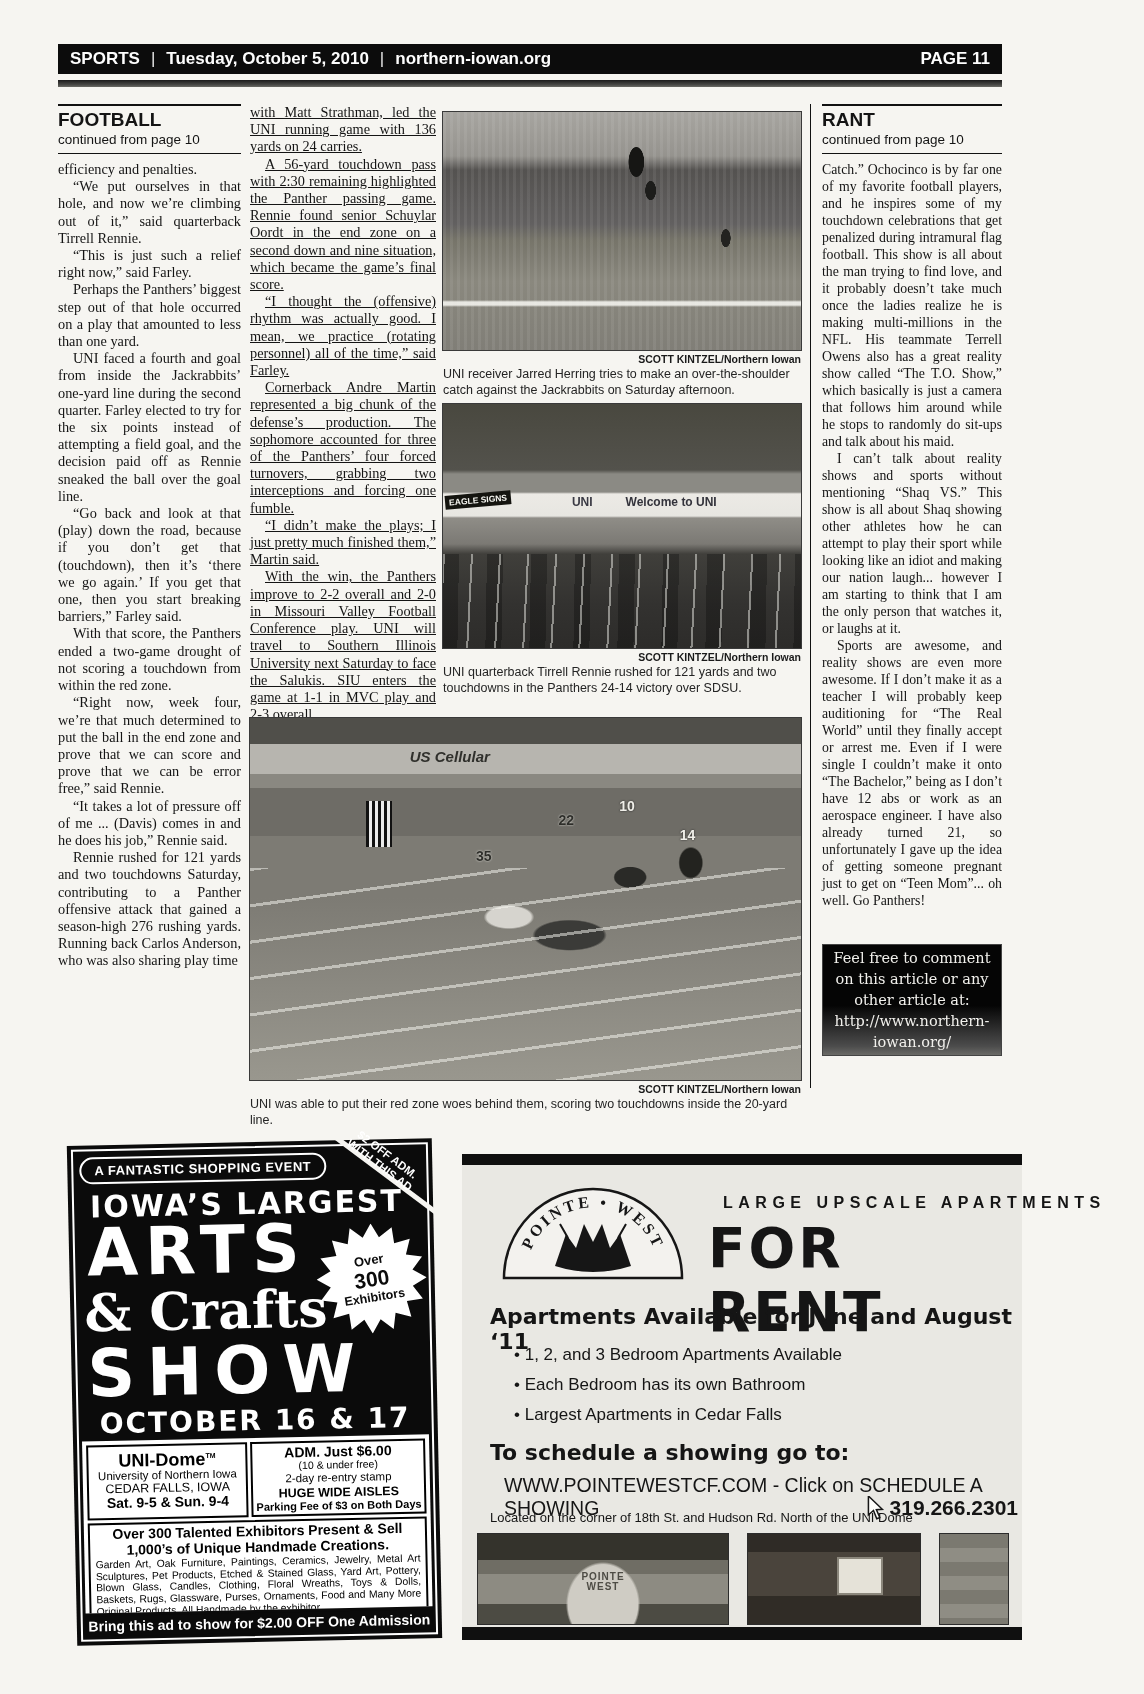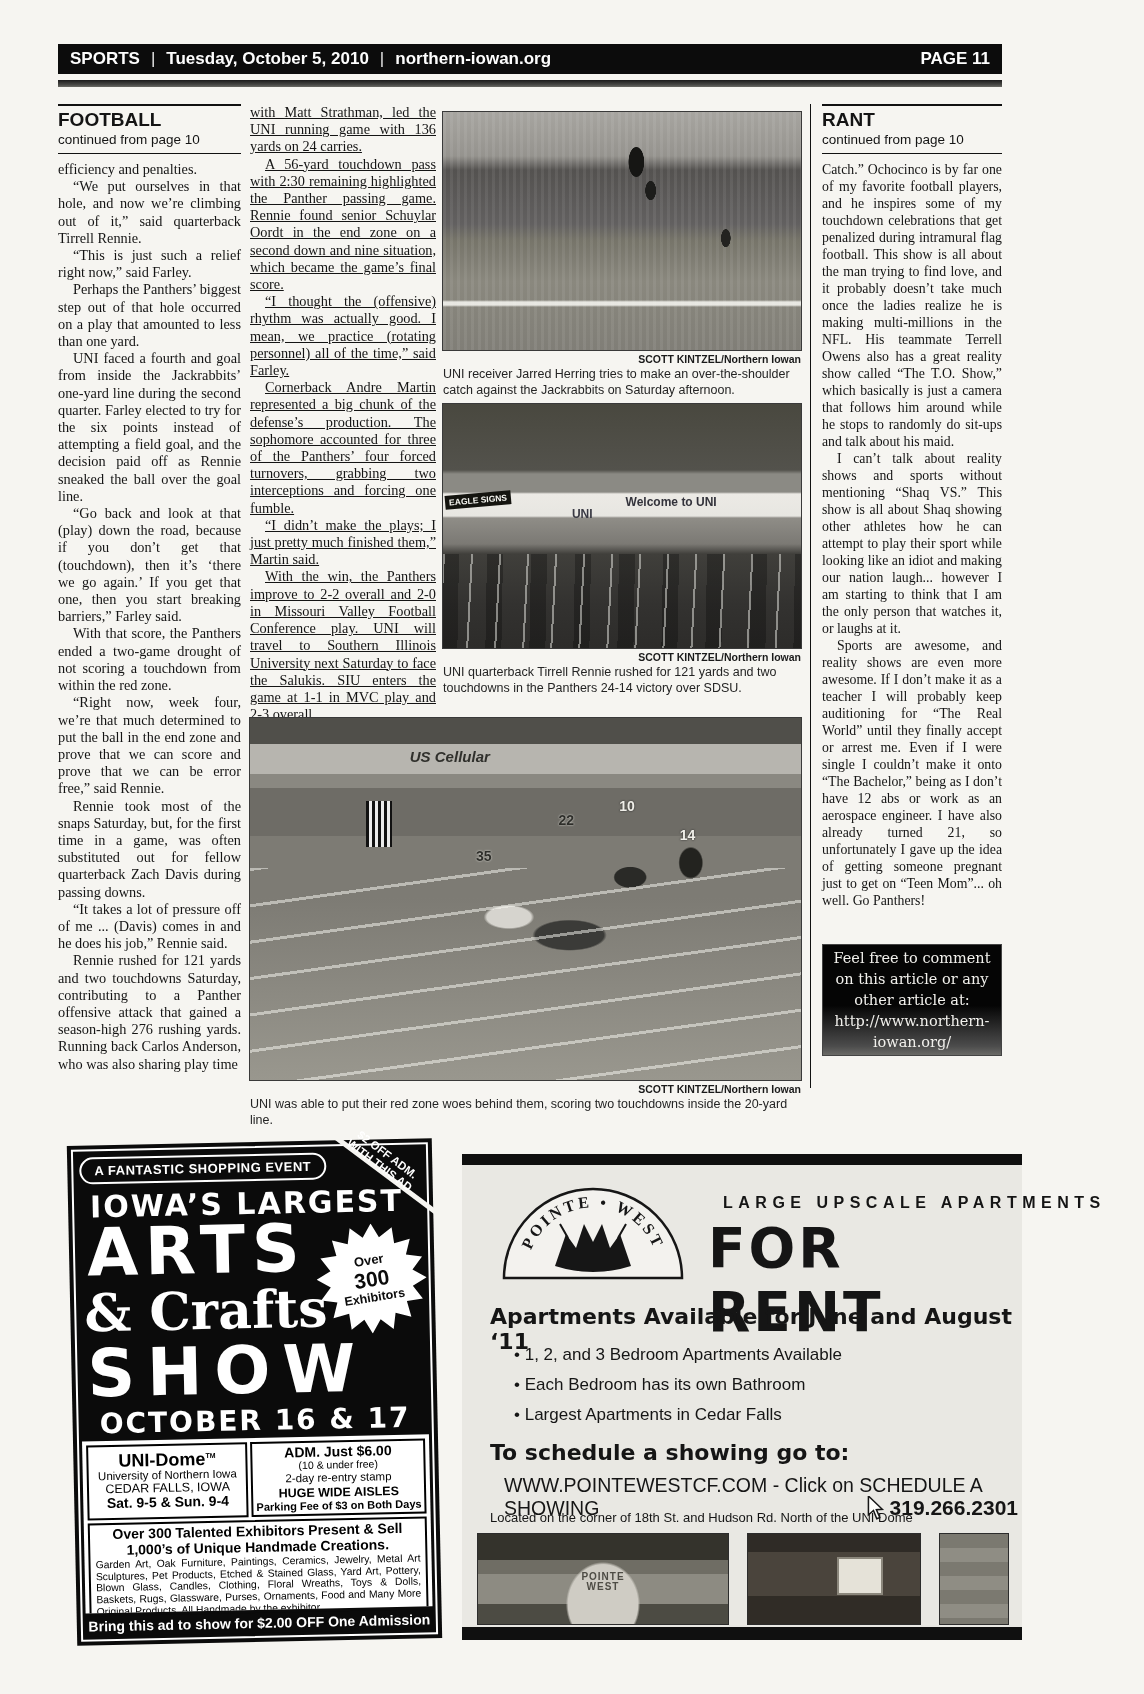--- a/index.html
+++ b/index.html
@@ -36,21 +36,21 @@
     linear-gradient(180deg,#a7a5a0 0px,#95938e 44px,#545250 58px,#626060 112px,#767469 128px,#8a887e 170px,#807e77 238px);}
   .photo2{background:
     linear-gradient(180deg,#49483f 0px,#53524c 66px,#8b8a84 70px,#8b8a84 88px,#eceae5 90px,#e7e6e1 112px,#8f8d87 114px,#7b7974 140px,#403f3b 150px,#333230 200px,#2d2c2a 244px);}
   .streaks{position:absolute;left:0;right:0;bottom:0;height:94px;
     background:repeating-linear-gradient(93deg,rgba(235,235,229,.5) 0 2px,transparent 2px 28px),
                repeating-linear-gradient(91deg,rgba(0,0,0,.28) 0 16px,transparent 16px 44px);}
   .banner-strip{position:absolute;left:0;right:0;top:88px;height:24px;
     font-family:"Liberation Sans",sans-serif;}
   .eagle-chip{position:absolute;left:2px;top:1px;background:#14140f;color:#f4f4ef;
     font-size:8.5px;font-weight:bold;padding:2px 4px;transform:rotate(-5deg);}
-  .uni-chip{position:absolute;left:36%;top:15px;font-size:12px;font-weight:bold;color:#3a3a44;}
+  .uni-chip{position:absolute;left:36%;top:3px;font-size:12px;font-weight:bold;color:#3a3a44;}
   .welcome-chip{position:absolute;left:51%;top:3px;font-size:12px;font-weight:bold;color:#33333b;}
   .photo3{background:
     radial-gradient(ellipse 62px 26px at 58% 60%,#3b3b38 55%,transparent 60%),
     radial-gradient(ellipse 46px 22px at 47% 55%,#d6d4ce 48%,transparent 55%),
     radial-gradient(ellipse 28px 18px at 69% 44%,#2a2a27 55%,transparent 60%),
     radial-gradient(ellipse 20px 26px at 80% 40%,#23231f 55%,transparent 62%),
     linear-gradient(180deg,#504f4a 0 26px,#b7b5af 26px 56px,#8a8881 56px 70px,#6e6c66 70px 118px,#7d7b74 118px 180px,#99978e 362px);}
   .yardlines{position:absolute;left:0;right:0;top:150px;bottom:0;
     background:repeating-linear-gradient(172deg,rgba(250,250,244,.5) 0 3px,transparent 3px 36px);}
   .referee{position:absolute;left:21%;top:23%;width:26px;height:46px;
@@ -170,21 +170,20 @@
     <div class="kicker-sub">continued from page 10</div>
   </div>
   <p>efficiency and penalties.</p>
   <p class="ind">“We put ourselves in that hole, and now we’re climbing out of it,” said quarterback Tirrell Rennie.</p>
   <p class="ind">“This is just such a relief right now,” said Farley.</p>
   <p class="ind">Perhaps the Panthers’ biggest step out of that hole occurred on a play that amounted to less than one yard.</p>
   <p class="ind">UNI faced a fourth and goal from inside the Jackrabbits’ one-yard line during the second quarter. Farley elected to try for the six points instead of attempting a field goal, and the decision paid off as Rennie sneaked the ball over the goal line.</p>
   <p class="ind">“Go back and look at that (play) down the road, because if you don’t get that (touchdown), then it’s ‘there we go again.’ If you get that one, then you start breaking barriers,” Farley said.</p>
   <p class="ind">With that score, the Panthers ended a two-game drought of not scoring a touchdown from within the red zone.</p>
   <p class="ind">“Right now, week four, we’re that much determined to put the ball in the end zone and prove that we can score and prove that we can be error free,” said Rennie.</p>
-  <p class="ind">Rennie took most of the snaps Saturday, but, for the first time in a game, was often substituted out for fellow quarterback Zach Davis during passing downs.</p>
   <p class="ind">“It takes a lot of pressure off of me ... (Davis) comes in and he does his job,” Rennie said.</p>
   <p class="ind">Rennie rushed for 121 yards and two touchdowns Saturday, contributing to a Panther offensive attack that gained a season-high 276 rushing yards. Running back Carlos Anderson, who was also sharing play time</p>
 </div>
 
 <div class="col news" style="left:250px;width:186px;text-decoration:underline;">
   <p>with Matt Strathman, led the UNI running game with 136 yards on 24 carries.</p>
   <p class="ind">A 56-yard touchdown pass with 2:30 remaining highlighted the Panther passing game. Rennie found senior Schuylar Oordt in the end zone on a second down and nine situation, which became the game’s final score.</p>
   <p class="ind">“I thought the (offensive) rhythm was actually good. I mean, we practice (rotating personnel) all of the time,” said Farley.</p>
   <p class="ind">Cornerback Andre Martin represented a big chunk of the defense’s production. The sophomore accounted for three of the Panthers’ four forced turnovers, grabbing two interceptions and forcing one fumble.</p>
   <p class="ind">“I didn’t make the plays; I just pretty much finished them,” Martin said.</p>

